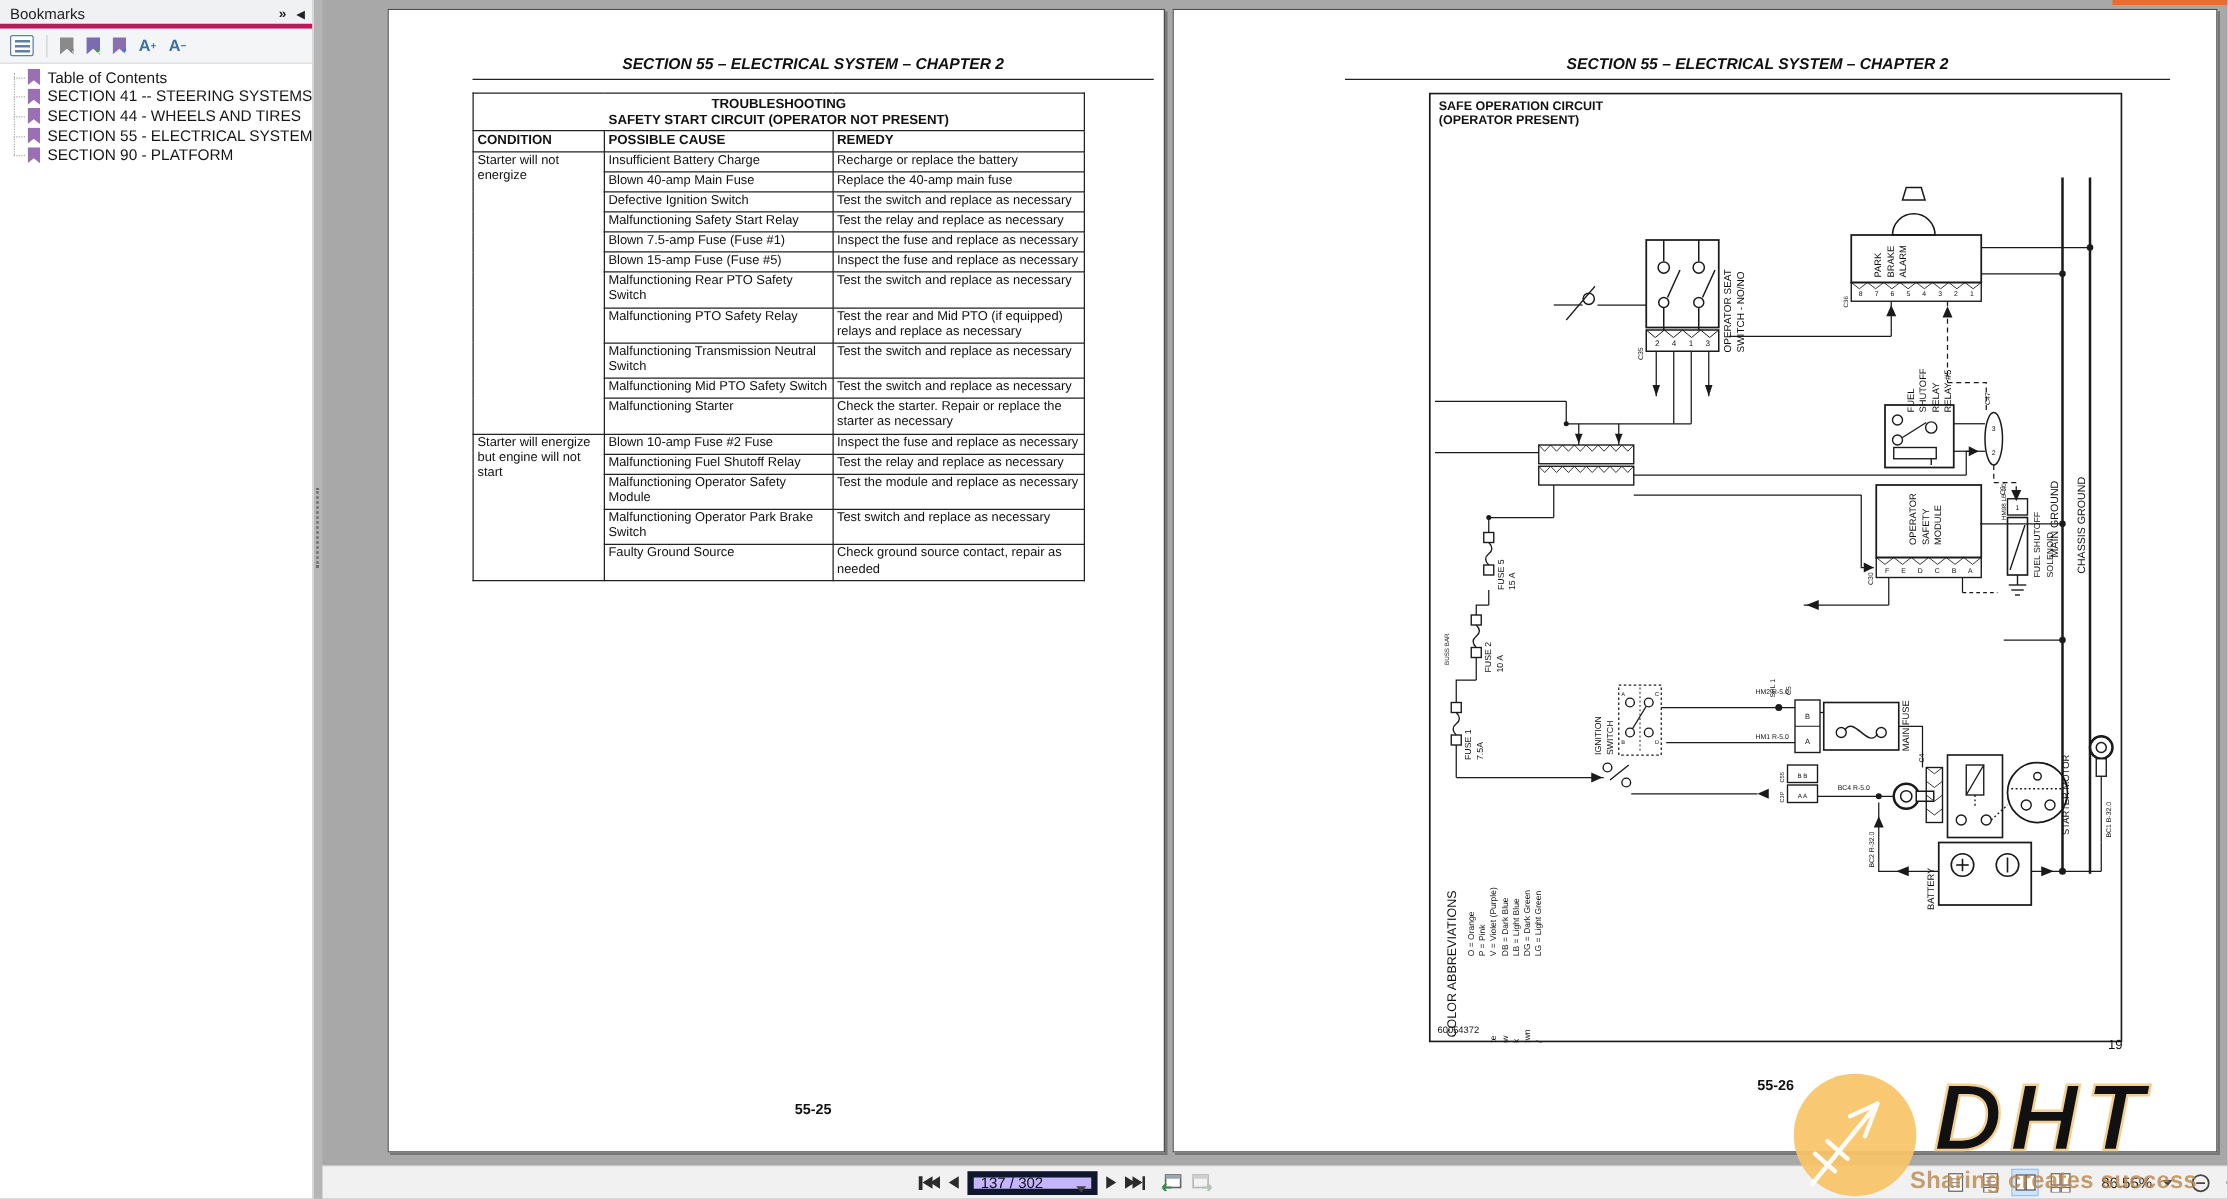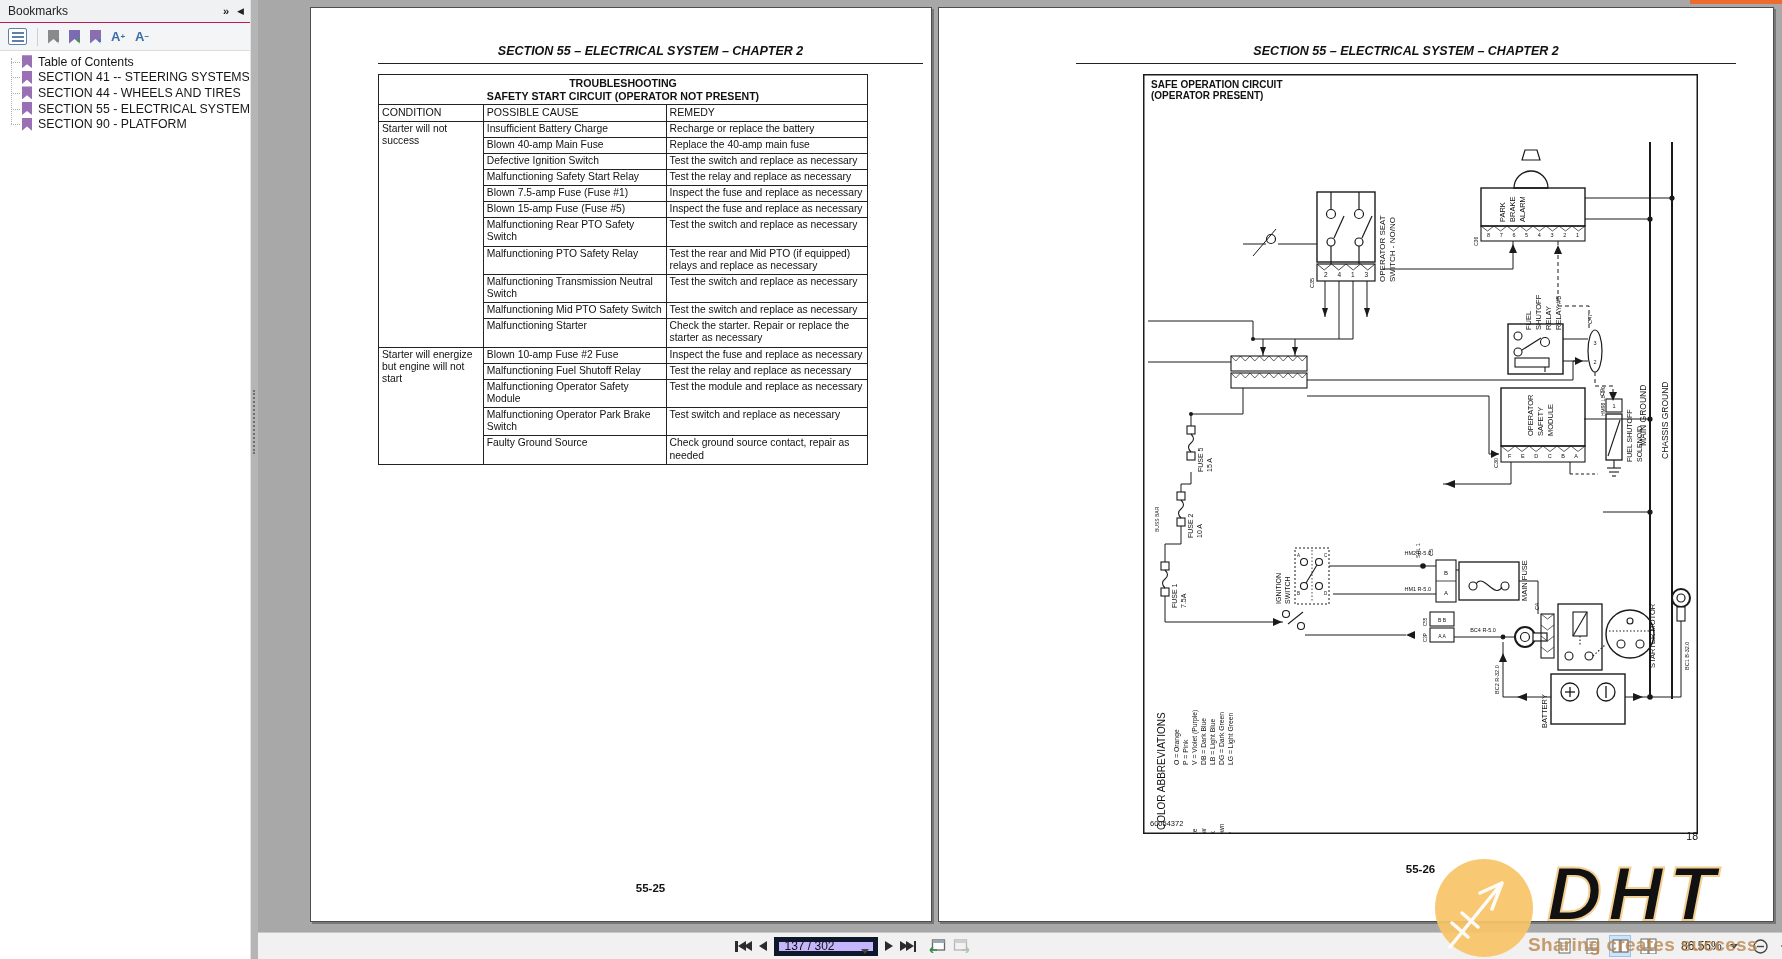--- a/index.html
+++ b/index.html
@@ -1,20 +1,20 @@
 <!DOCTYPE html>
 <html><head>
 <meta charset="utf-8">
 <style>
   html,body{margin:0;padding:0;}
   #app{position:relative;width:1782px;height:959px;overflow:hidden;background:#a8a8a8;
        font-family:"Liberation Sans",sans-serif;-webkit-font-smoothing:antialiased;}
   
   .sidebar{position:absolute;left:0;top:0;width:250px;height:959px;background:#fff;border-right:1px solid #c4c4c4;}
-  .sb-header{position:absolute;left:0;top:0;width:250px;height:23px;background:#f0f1f2;border-bottom:1px solid #be185d;
+  .sb-header{position:absolute;left:0;top:0;width:250px;height:23px;background:#f0f1f2;border-bottom:4px solid #be185d;
              font-size:12px;color:#222;line-height:23px;padding-left:8px;box-sizing:border-box;}
   .sb-header .hbtns{position:absolute;right:6px;top:0;height:23px;display:flex;align-items:center;gap:8px;color:#222;}
   .sb-header .hbtns span{font-size:11px;cursor:default;}
   .sb-tools{position:absolute;left:0;top:23px;width:250px;height:28px;background:#f4f5f6;border-bottom:1px solid #dcdcdc;
             display:flex;align-items:center;gap:10px;padding-left:8px;box-sizing:border-box;}
   .sb-sep{width:1px;height:18px;background:#cfcfcf;}
   .opt-icon{width:17px;height:15px;border:1px solid #5d81a8;border-radius:2px;background:#fff;position:relative;}
   .opt-icon i{position:absolute;left:3px;right:2px;height:2px;background:#5d81a8;}
   .ribbon{display:inline-block;width:11px;height:14px;position:relative;
           clip-path:polygon(0 0,100% 0,100% 100%,50% 68%,0 100%);}
@@ -44,21 +44,21 @@
   #pageR .phead{left:137px;top:36px;width:660px;}
   .pfoot{position:absolute;top:855px;font-weight:bold;font-size:11.5px;color:#111;text-align:center;}
   #pageL .pfoot{left:67px;width:545px;margin-top:19px;}
   #pageR .pfoot{left:204px;width:555px;}
   .corner-pg{position:absolute;top:822px;left:659px;width:100px;text-align:right;font-size:10.5px;color:#111;}
   
   .tbl{position:absolute;left:67px;top:66px;width:490px;border-collapse:collapse;font-size:10.3px;color:#111;
        table-layout:fixed;}
   .tbl td,.tbl th{border:1px solid #222;padding:1px 3px 2px 3px;vertical-align:top;text-align:left;line-height:1.18;}
   .tbl .ttl{text-align:center;font-weight:bold;font-size:10.6px;padding:2px 3px;margin-left:22px;}
-  .tbl th{font-weight:normal;font-size:10.6px;}
+  .tbl th{font-weight:bold;font-size:10.6px;}
   .c1{width:102px;} .c2{width:178px;} .c3{width:196px;}
   
   .diagram{position:absolute;left:204px;top:66px;width:555px;height:760px;}
   
   .btoolbar{position:absolute;left:258px;right:0;bottom:0;height:26px;background:#f1f1f1;border-top:1px solid #c8c8c8;}
   .navgrp{position:absolute;left:477px;top:0;height:26px;display:flex;align-items:center;gap:7px;}
   .tbtn{display:flex;align-items:center;color:#2b2b2b;font-size:11px;cursor:default;}
   .tri{width:0;height:0;border-top:5.5px solid transparent;border-bottom:5.5px solid transparent;}
   .tri.l{border-right:8px solid #2b2b2b;} .tri.r{border-left:8px solid #2b2b2b;}
   .bar{width:2.5px;height:11px;background:#2b2b2b;}
@@ -157,21 +157,21 @@
         <div>TROUBLESHOOTING</div>
         <div>SAFETY START CIRCUIT (OPERATOR NOT PRESENT)</div>
       </td>
           </tr>
       <tr>
         <th>CONDITION</th>
         <th>POSSIBLE CAUSE</th>
         <th>REMEDY</th>
       </tr>
       <tr>
-        <td rowspan="11">Starter will not success</td>
+        <td rowspan="11">Starter will not energize</td>
         <td>Insufficient Battery Charge</td>
         <td>Recharge or replace the battery</td>
       </tr>
       <tr>
             <td>Blown 40-amp Main Fuse</td>
             <td>Replace the 40-amp main fuse</td>
           </tr>
       <tr>
             <td>Defective Ignition Switch</td>
             <td>Test the switch and replace as necessary</td>
@@ -567,21 +567,21 @@
           <text x="95" y="23" font-size="6.8">P = Pink</text>
           <text x="95" y="32" font-size="6.8">V = Violet (Purple)</text>
           <text x="95" y="41" font-size="6.8">DB = Dark Blue</text>
           <text x="95" y="50" font-size="6.8">LB = Light Blue</text>
           <text x="95" y="59" font-size="6.8">DG = Dark Green</text>
           <text x="95" y="68" font-size="6.8">LG = Light Green</text>
         </g>
       </g>
     </svg>
 
-    <div class="corner-pg">18</div>
+    <div class="corner-pg">19</div>
     <div class="pfoot">55-26</div>
   </div>
 
   <svg class="wm-svg" style="left:1432px;top:857px;" width="104" height="102" viewBox="0 0 104 102">
     <circle cx="52" cy="51" r="49" fill="#f8c567" opacity="0.93"></circle>
     <path d="M18,90 L70,26 M70,26 L48,36 M70,26 L60,52 M20,66 L36,80 M30,56 L46,70" stroke="#ffffff" stroke-width="3.5" fill="none" stroke-linecap="round" opacity="0.95"></path>
   </svg>
   <svg class="wm-svg" style="left:1545px;top:850px;" width="237" height="88" viewBox="0 0 237 88">
     <text x="2" y="70" font-family="DejaVu Serif, serif" font-style="italic" font-weight="bold" font-size="76" fill="none" stroke="#f4cf92" stroke-width="2" letter-spacing="6">DHT</text>
   </svg>

